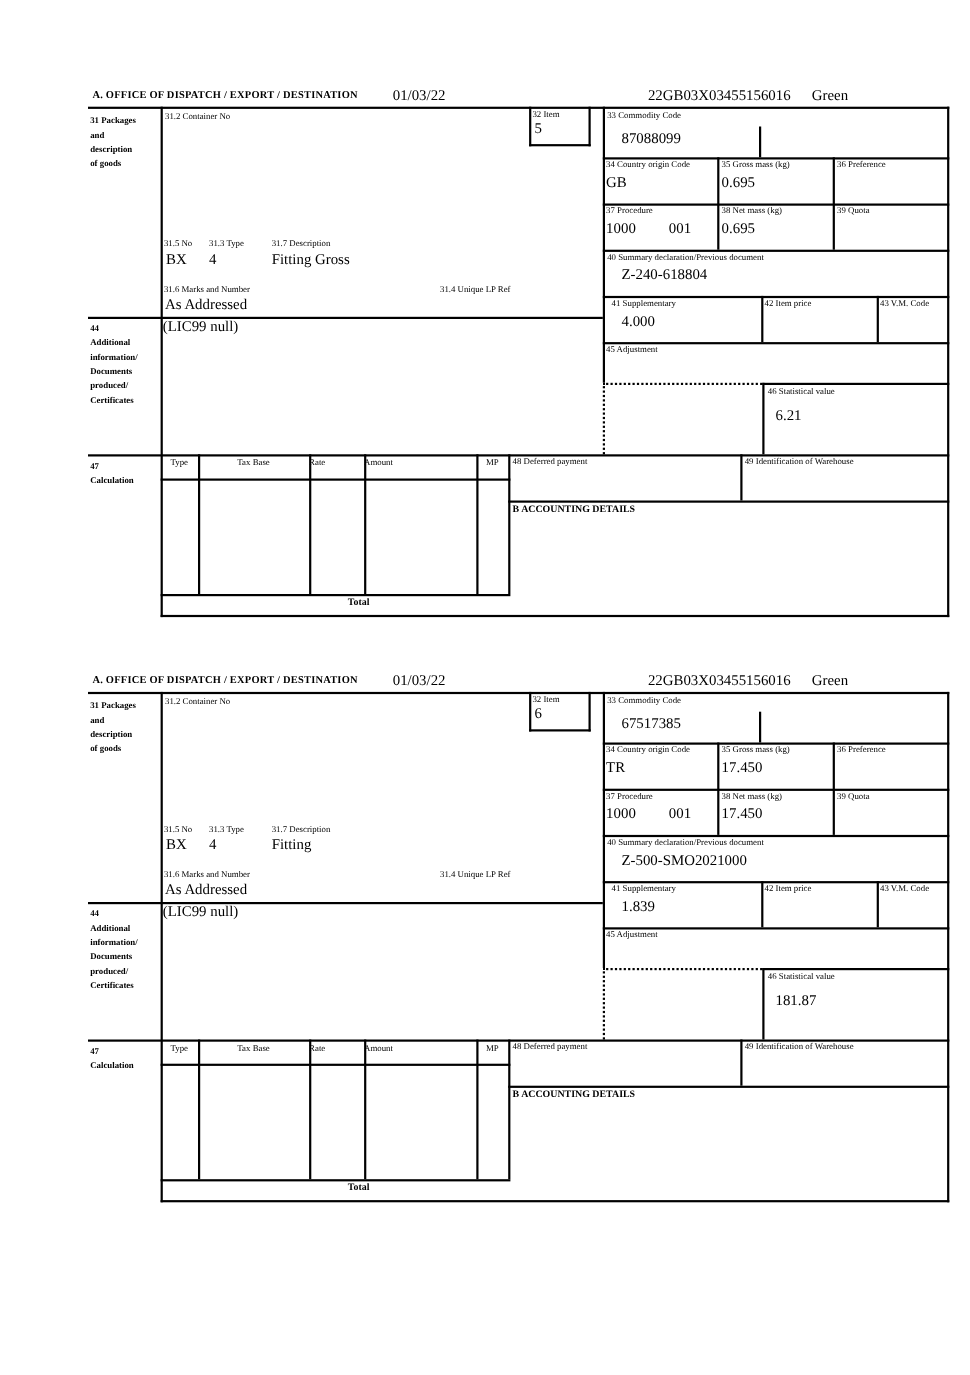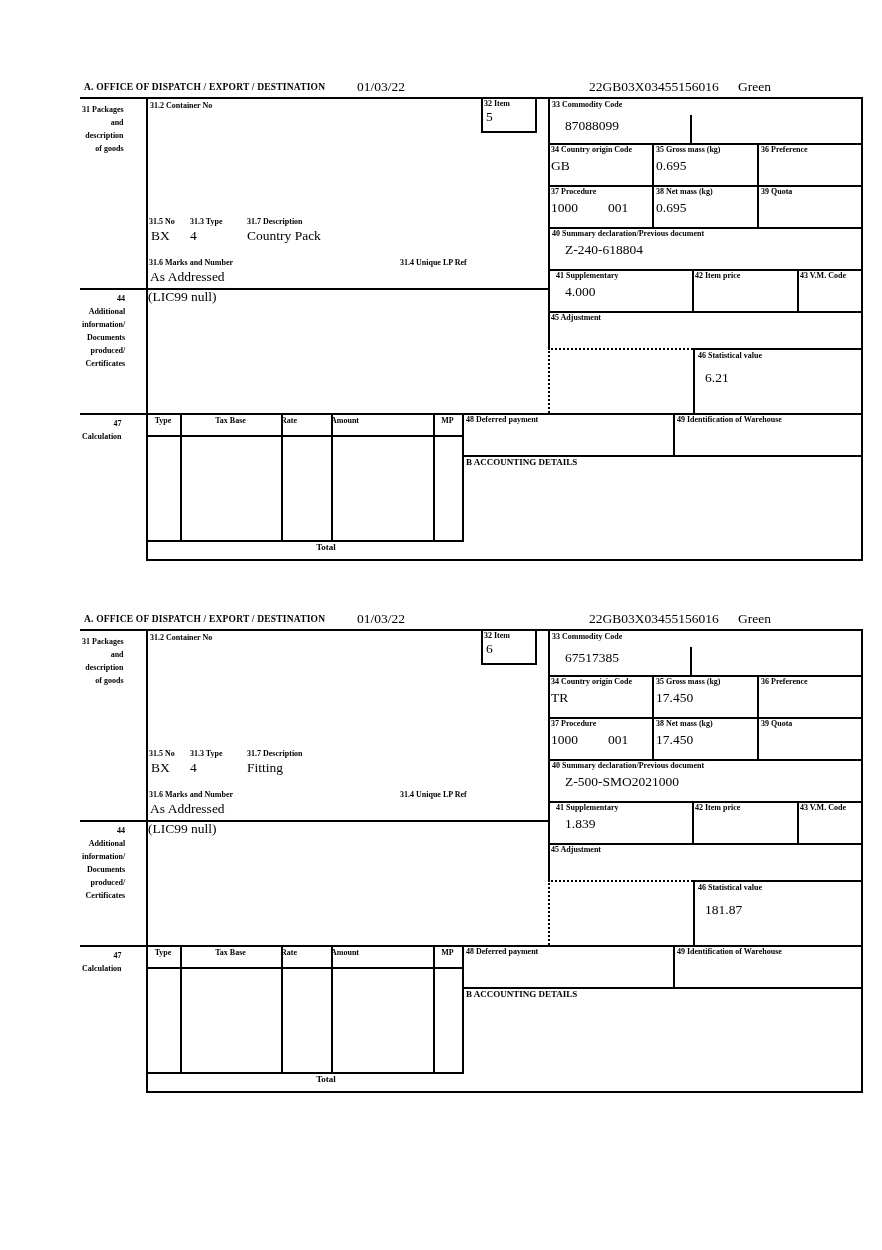--- a/index.html
+++ b/index.html
@@ -5,25 +5,25 @@
   html,body{margin:0;padding:0;background:#e8e8e8;}
   .page{position:relative;width:882px;height:1250px;background:#fff;overflow:hidden;
         font-family:"Liberation Serif",serif;color:#000;}
   .section{position:absolute;left:0;width:882px;height:482px;}
   .ln{position:absolute;background:#000;}
   .hl{height:2px;}
   .vl{width:2px;}
   .dh{position:absolute;height:0;border-top:2px dotted #000;background:none;}
   .dv{position:absolute;width:0;border-left:2px dotted #000;background:none;}
   .t{position:absolute;white-space:nowrap;line-height:1.1;}
-  .lbl{font-size:8px;font-weight:bold;}
+  .lbl{font-size:8px;font-weight:normal;}
   .val{font-size:13.5px;}
   .hdr{font-size:9.5px;font-weight:bold;letter-spacing:0.2px;}
   .big{font-size:13.5px;}
-  .blk{position:absolute;font-size:8px;font-weight:bold;line-height:13px;text-align:right;}
+  .blk{position:absolute;font-size:8px;font-weight:bold;line-height:13px;}
   .cc{text-align:center;}
   .rr{text-align:left;box-sizing:border-box;}
   .b9{font-size:9px;font-weight:bold;}
 </style>
 </head>
 <body>
 
 <div class="page">
   <div id="sections">
   <div class="section" style="top: 80px;">
@@ -121,21 +121,21 @@
 
     <div class="t val" style="left:486px;top:30px">5</div>
     <div class="t val" style="left:565px;top:39px">87088099</div>
     <div class="t val" style="left:551px;top:79px">GB</div>
     <div class="t val" style="left:656px;top:79px">0.695</div>
     <div class="t val" style="left:551px;top:121px">1000</div>
     <div class="t val" style="left:608px;top:121px">001</div>
     <div class="t val" style="left:656px;top:121px">0.695</div>
     <div class="t val" style="left:151px;top:149px">BX</div>
     <div class="t val" style="left:190px;top:149px">4</div>
-    <div class="t val" style="left:247px;top:149px">Country Pack</div>
+    <div class="t val" style="left:247px;top:149px">Fitting Gross</div>
     <div class="t val" style="left:565px;top:163px">Z-240-618804</div>
     <div class="t val" style="left:150px;top:190px">As Addressed</div>
     <div class="t val" style="left:565px;top:205px">4.000</div>
     <div class="t val" style="left:148px;top:210px">(LIC99 null)</div>
     <div class="t val" style="left:705px;top:291px">6.21</div>
   </div>
 
   <div class="section" style="top: 612px;">
 
     <div class="t hdr" style="left:84px;top:2px">A.  OFFICE OF DISPATCH / EXPORT / DESTINATION</div>

